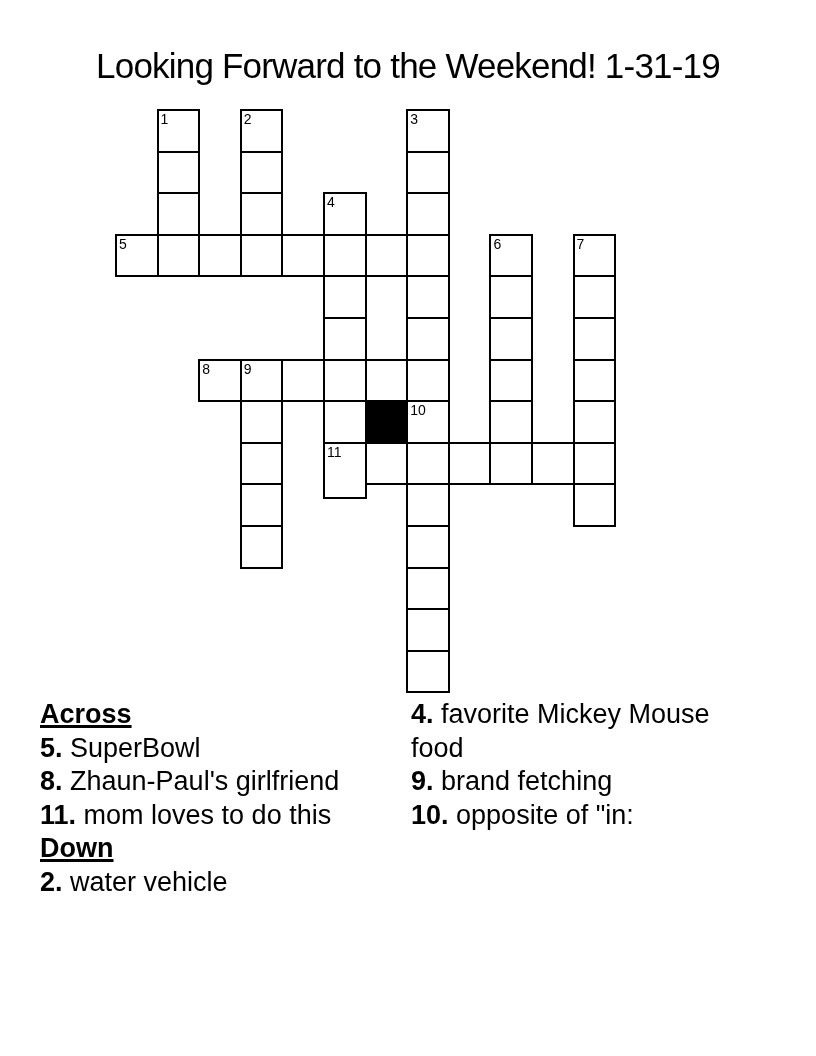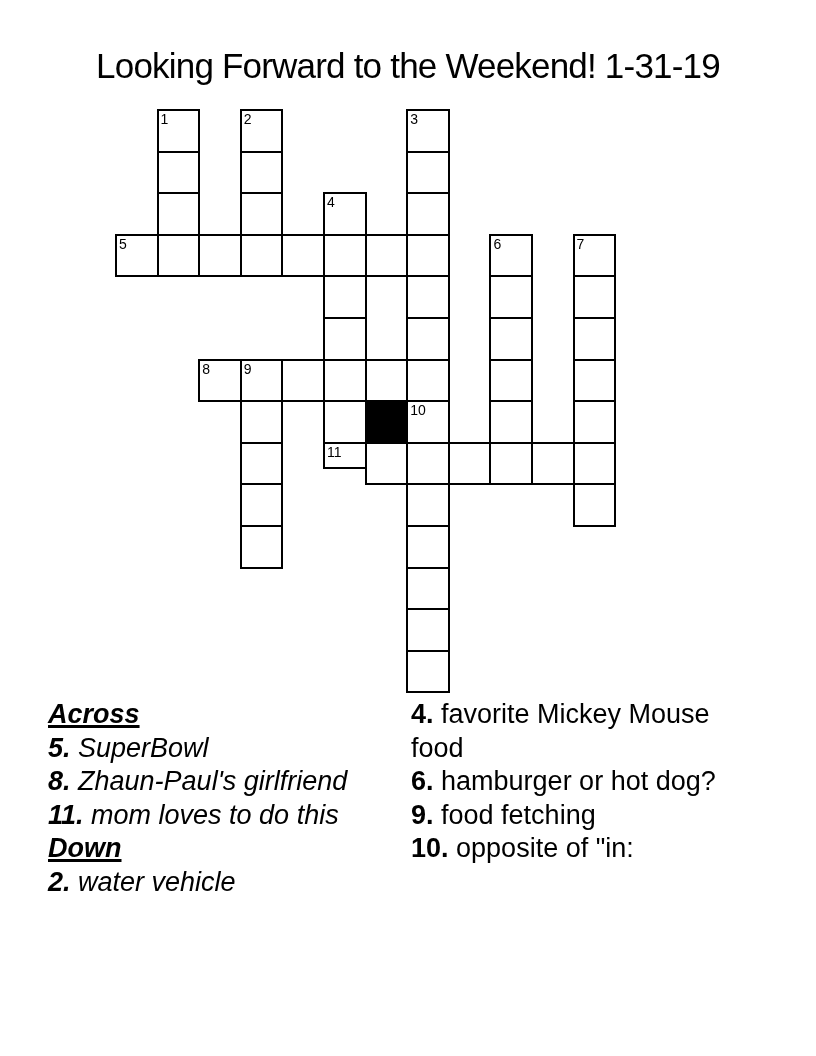--- a/index.html
+++ b/index.html
@@ -38,21 +38,21 @@
     font-size: 14px;
     line-height: 16px;
     font-weight: 400;
   }
   .clues {
     position: absolute;
     top: 698px;
     font-size: 27px;
     line-height: 33.5px;
   }
-  .clues-left  { left: 48px;  width: 352px; font-style: italic; }
+  .clues-left  { left: 40px;  width: 352px; }
   .clues-right { left: 411px; width: 330px; }
   .clue-heading {
     font-weight: 700;
     text-decoration: underline;
     text-decoration-thickness: 2.5px;
     text-underline-offset: 2px;
   }
   .clue-num { font-weight: 700; }
 </style>
 </head>
@@ -119,21 +119,21 @@
       <div class="cell" style="left: 572.6px; top: 358.6px; width: 43.6px; height: 43.6px; border-color: rgb(0, 0, 0); background: rgb(255, 255, 255);"></div>
       <div class="cell" style="left: 239.8px; top: 400.2px; width: 43.6px; height: 43.6px; border-color: rgb(0, 0, 0); background: rgb(255, 255, 255);"></div>
       <div class="cell" style="left: 323px; top: 400.2px; width: 43.6px; height: 43.6px; border-color: rgb(0, 0, 0); background: rgb(255, 255, 255);"></div>
       <div class="cell black" style="left: 364.6px; top: 400.2px; width: 43.6px; height: 43.6px; border-color: rgb(0, 0, 0); background: rgb(0, 0, 0);"></div>
       <div class="cell" style="left: 406.2px; top: 400.2px; width: 43.6px; height: 55px; border-color: rgb(0, 0, 0); background: rgb(255, 255, 255);">
         <span class="cell-num">10</span>
       </div>
       <div class="cell" style="left: 489.4px; top: 400.2px; width: 43.6px; height: 43.6px; border-color: rgb(0, 0, 0); background: rgb(255, 255, 255);"></div>
       <div class="cell" style="left: 572.6px; top: 400.2px; width: 43.6px; height: 43.6px; border-color: rgb(0, 0, 0); background: rgb(255, 255, 255);"></div>
       <div class="cell" style="left: 239.8px; top: 441.8px; width: 43.6px; height: 43.6px; border-color: rgb(0, 0, 0); background: rgb(255, 255, 255);"></div>
-      <div class="cell" style="left: 323px; top: 441.8px; width: 43.6px; height: 27px; border-color: rgb(0, 0, 0); background: rgb(255, 255, 255); text-decoration: underline;">
+      <div class="cell" style="left: 323px; top: 441.8px; width: 43.6px; height: 57px; border-color: rgb(0, 0, 0); background: rgb(255, 255, 255); text-decoration: underline;">
         <span class="cell-num">11</span>
       </div>
       <div class="cell" style="left: 364.6px; top: 441.8px; width: 43.6px; height: 43.6px; border-color: rgb(0, 0, 0); background: rgb(255, 255, 255);"></div>
       <div class="cell" style="left: 406.2px; top: 441.8px; width: 43.6px; height: 43.6px; border-color: rgb(0, 0, 0); background: rgb(255, 255, 255);"></div>
       <div class="cell" style="left: 447.8px; top: 441.8px; width: 43.6px; height: 43.6px; border-color: rgb(0, 0, 0); background: rgb(255, 255, 255);"></div>
       <div class="cell" style="left: 489.4px; top: 441.8px; width: 43.6px; height: 43.6px; border-color: rgb(0, 0, 0); background: rgb(255, 255, 255);"></div>
       <div class="cell" style="left: 531px; top: 441.8px; width: 43.6px; height: 43.6px; border-color: rgb(0, 0, 0); background: rgb(255, 255, 255);"></div>
       <div class="cell" style="left: 572.6px; top: 441.8px; width: 43.6px; height: 43.6px; border-color: rgb(0, 0, 0); background: rgb(255, 255, 255);"></div>
       <div class="cell" style="left: 239.8px; top: 483.4px; width: 43.6px; height: 43.6px; border-color: rgb(0, 0, 0); background: rgb(255, 255, 255);"></div>
       <div class="cell" style="left: 406.2px; top: 483.4px; width: 43.6px; height: 43.6px; border-color: rgb(0, 0, 0); background: rgb(255, 255, 255);"></div>
@@ -154,19 +154,18 @@
       </div>
     <div class="clue-heading">Down</div>
     <div id="down-clues-left">
         <div class="clue"><span class="clue-num">2.</span> <span class="clue-text">water vehicle</span></div>
       </div>
   </div>
 
   <div class="clues clues-right">
     <div id="down-clues-right">
         <div class="clue"><span class="clue-num">4.</span> <span class="clue-text">favorite Mickey Mouse food</span></div>
-        <div class="clue"><span class="clue-num">6.</span> <span class="clue-text">hamburger or hot dog?</span></div>
-        <div class="clue"><span class="clue-num">9.</span> <span class="clue-text">food fetching</span></div>
+        <div class="clue"><span class="clue-num">9.</span> <span class="clue-text">brand fetching</span></div>
         <div class="clue"><span class="clue-num">10.</span> <span class="clue-text">opposite of "in:</span></div>
       </div>
   </div>
 
 </div>
 
 </body></html>

